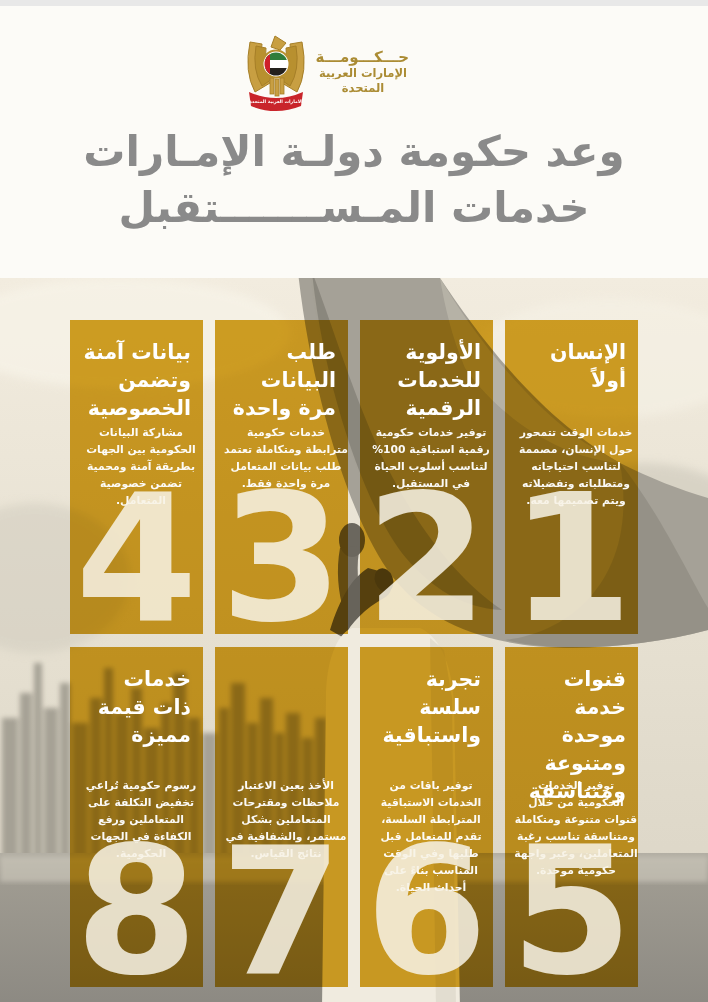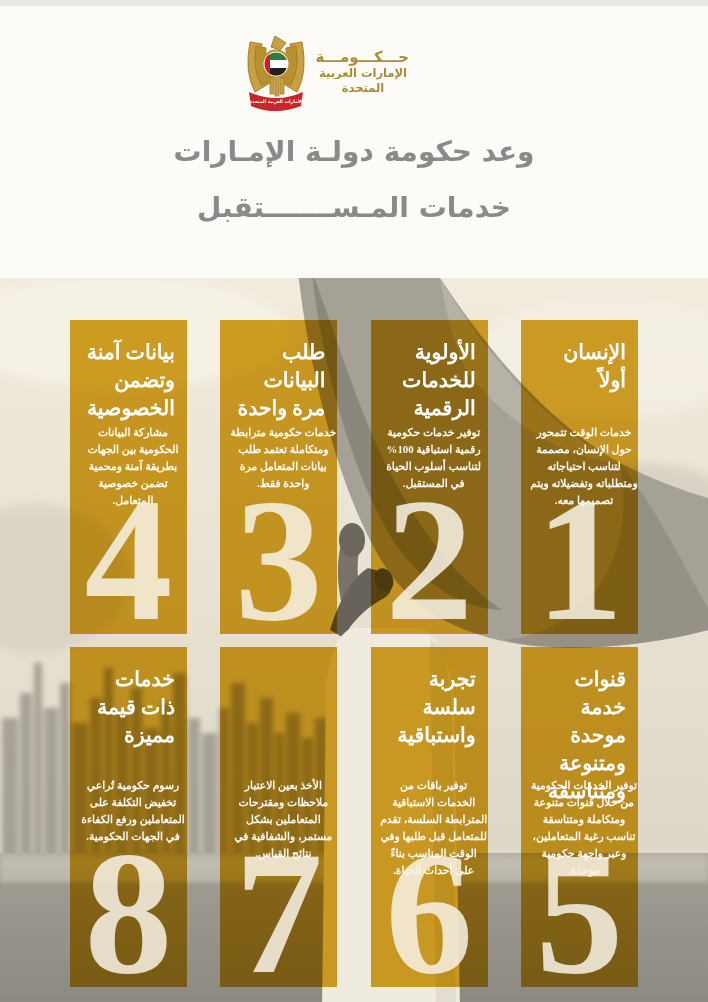--- a/index.html
+++ b/index.html
@@ -23,33 +23,33 @@
   .logo-text{
     margin-left:7px;margin-top:14px;width:92px;
     direction:rtl;text-align:center;color:#ab8c34;
   }
   .logo-line1{font-size:15px;font-weight:bold;line-height:18px;}
   .logo-line2{font-size:11.5px;font-weight:bold;line-height:15px;}
   .main-title{
     position:absolute;top:118px;left:0;width:708px;
     direction:rtl;text-align:center;
     color:#8a8a8a;font-weight:bold;
-    font-size:28px;line-height:56px;
+    font-size:42px;line-height:56px;
   }
   
   .photo{position:absolute;top:272px;left:0;width:708px;height:730px;}
   
   .row{
     position:absolute;left:70px;width:568px;
     direction:rtl;
     display:flex;justify-content:space-between;
   }
   .row1{top:314px;height:314px;}
   .row2{top:641px;height:340px;}
-  .card{position:relative;width:117px;height:100%;font-family:Liberation Serif, serif;}
+  .card{position:relative;width:133px;height:100%;}
   .card-bg{
     position:absolute;inset:0;
     background:#d5a526;
     mix-blend-mode:multiply;
   }
   .card-title{
     position:absolute;top:18px;right:12px;left:10px;
     margin:0;color:#ffffff;
     font-size:20.5px;line-height:28px;font-weight:bold;
     text-align:right;direction:rtl;white-space:pre-line;

